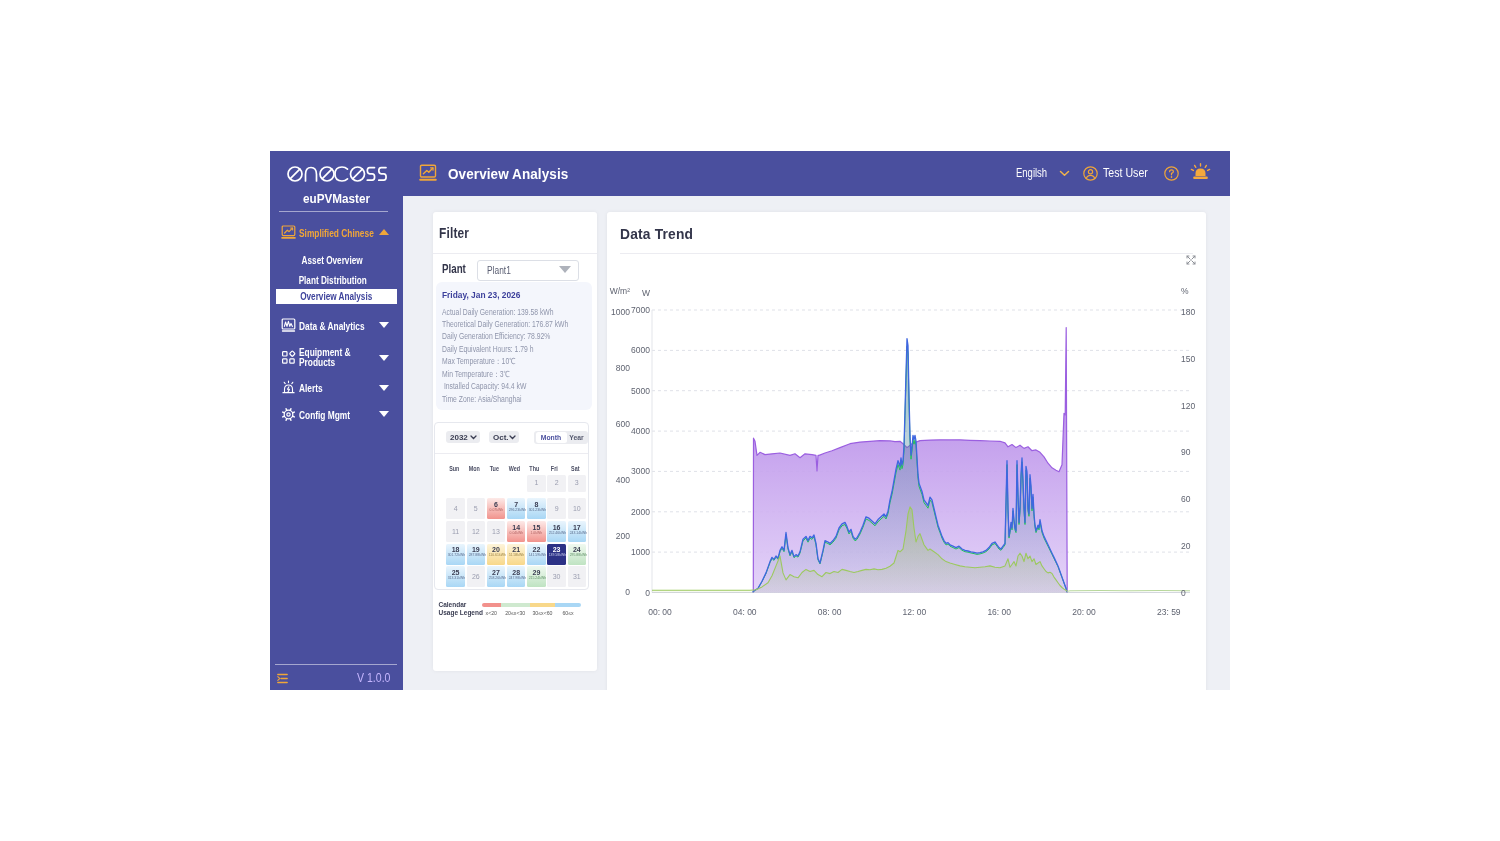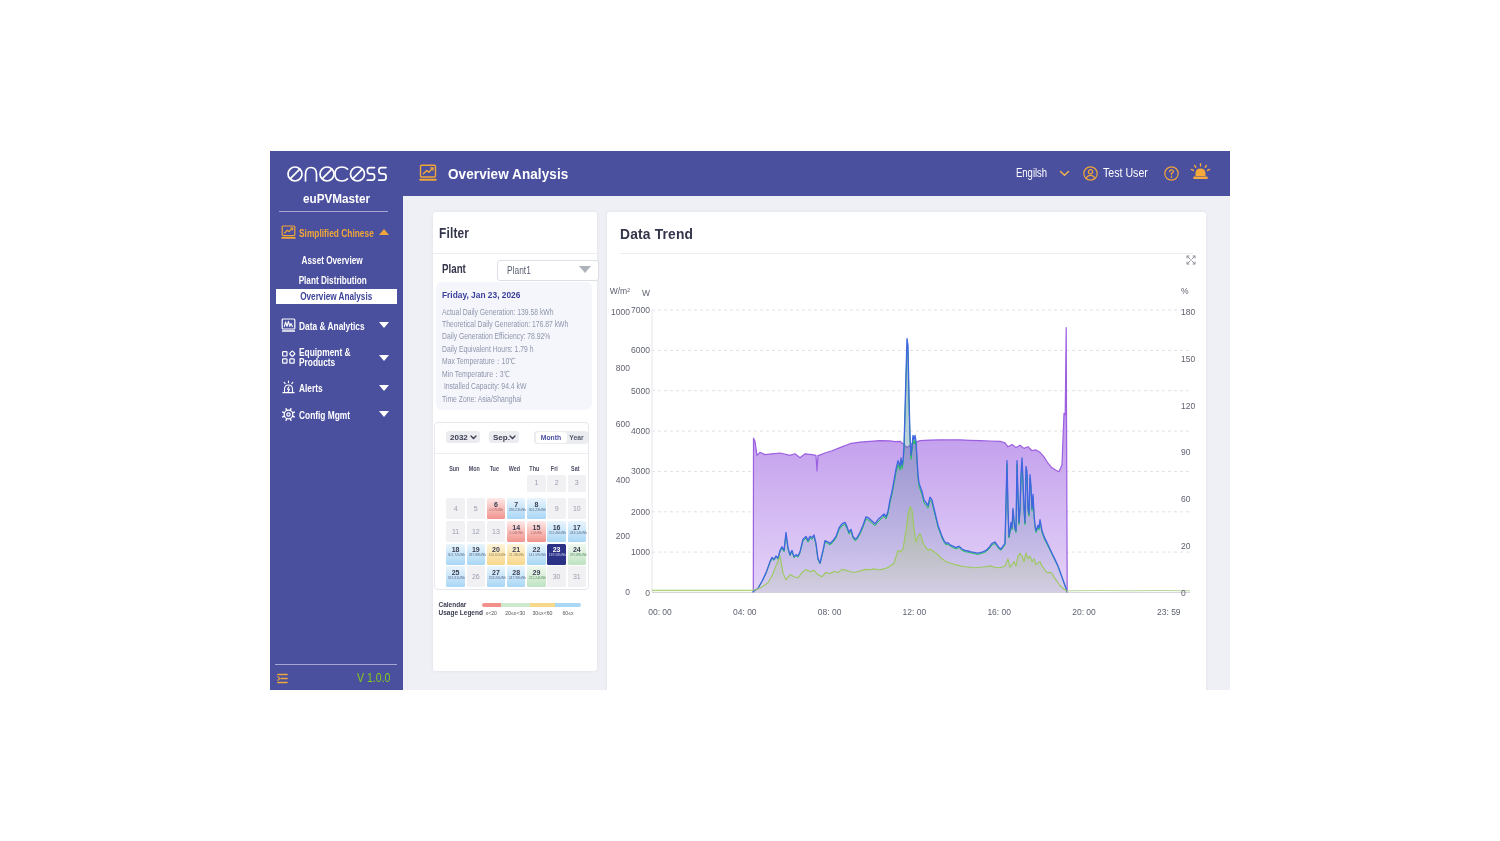--- a/index.html
+++ b/index.html
@@ -149,21 +149,21 @@
 
     <div style="position:absolute;left:5px;bottom:25.5px;width:122px;height:1px;background:rgba(255,255,255,0.5);"></div>
     <svg style="position:absolute;left:6.5px;bottom:6px;" width="11" height="11" viewBox="0 0 11 11">
       <g stroke="#f0a639" stroke-width="1.3" stroke-linecap="round">
         <line x1="0.8" y1="1.5" x2="10.2" y2="1.5"></line>
         <line x1="4" y1="5.5" x2="10.2" y2="5.5"></line>
         <line x1="0.8" y1="9.5" x2="10.2" y2="9.5"></line>
         <path d="M0.8 3.6 L2.8 5.5 L0.8 7.4" fill="none" stroke-width="1.1"></path>
       </g>
     </svg>
-    <div style="position:absolute;right:8px;bottom:5px;color:#84cc16;font-size:12px;font-weight:500;"><span class="cx" style="transform:scaleX(.88);">V 1.0.0</span></div>
+    <div style="position:absolute;right:8px;bottom:5px;color:#c4b5fd;font-size:12px;font-weight:500;"><span class="cx" style="transform:scaleX(.88);">V 1.0.0</span></div>
   </div>
   <div id="header">
     <svg style="position:absolute;left:16px;top:13px;" width="18" height="18" viewBox="0 0 18 18">
       <g fill="none" stroke="#f0a639" stroke-width="1.4" stroke-linecap="round" stroke-linejoin="round">
         <rect x="1.5" y="1.2" width="15" height="11.8" rx="1.2"></rect>
         <polyline points="4.4,9.8 7.8,6.4 9.8,8.2 13.8,4"></polyline>
         <path d="M14 3.8 L14 6.2 M14 3.8 L11.6 3.8" stroke-width="1.3"></path>
         <line x1="1.2" y1="15.8" x2="16.8" y2="15.8" stroke-width="2"></line>
       </g>
     </svg>
@@ -199,21 +199,21 @@
           <line x1="19.6" y1="6.4" x2="17.6" y2="7.4"></line>
         </g>
       </g>
     </svg>
   </div>
   <div id="content"></div>
   <div class="card" id="fcard">
     <div class="cardtitle" style="position:absolute;left:6px;top:13px;font-size:14px;"><span class="cx" style="transform:scaleX(.85);">Filter</span></div>
     <div class="hr" style="left:0;top:40.5px;width:164.5px;"></div>
     <div style="position:absolute;left:9px;top:50px;font-size:12.5px;font-weight:700;color:#33354a;"><span class="cx" style="transform:scaleX(.78);">Plant</span></div>
-    <div class="selbox" style="left:64px;top:47.5px;width:102px;height:21px;">
+    <div class="selbox" style="left:44px;top:47.5px;width:102px;height:21px;">
       <span style="position:absolute;left:9px;top:3.5px;font-size:10.5px;color:#5a5e72;display:inline-block;transform:scaleX(.8);transform-origin:0 50%;">Plant1</span>
       <div style="position:absolute;right:7px;top:5px;width:0;height:0;border-left:6px solid transparent;border-right:6px solid transparent;border-top:7.5px solid #aeb2bb;"></div>
     </div>
     <div class="infobox">
       <div style="position:absolute;left:6px;top:7px;font-size:9.5px;font-weight:700;color:#3b3f9b;"><span class="cx" style="transform:scaleX(.88);">Friday, Jan 23, 2026</span></div>
       <div style="position:absolute;left:6px;top:24px;">
         <div class="infoline">Actual Daily Generation: 139.58 kWh</div>
         <div class="infoline">Theoretical Daily Generation: 176.87 kWh</div>
         <div class="infoline">Daily Generation Efficiency: 78.92%</div>
         <div class="infoline">Daily Equivalent Hours: 1.79 h</div>
@@ -224,21 +224,21 @@
       </div>
     </div>
     <div id="calbox">
       <div class="pill" style="left:11px;top:8px;width:34px;height:12px;">
         <span style="position:absolute;left:4px;top:1.5px;">2032</span>
         <svg style="position:absolute;right:3px;top:4px;" width="7" height="5" viewBox="0 0 7 5">
             <path d="M1 1 L3.5 3.5 L6 1" fill="none" stroke="#3a3d52" stroke-width="1.3" stroke-linecap="round"></path>
           </svg>
       </div>
       <div class="pill" style="left:54px;top:8px;width:30px;height:12px;">
-        <span style="position:absolute;left:4px;top:1.5px;">Sep.</span>
+        <span style="position:absolute;left:4px;top:1.5px;">Oct.</span>
         <svg style="position:absolute;right:3px;top:4px;" width="7" height="5" viewBox="0 0 7 5">
             <path d="M1 1 L3.5 3.5 L6 1" fill="none" stroke="#3a3d52" stroke-width="1.3" stroke-linecap="round"></path>
           </svg>
       </div>
       <div class="pill" style="left:99px;top:7.5px;width:54px;height:13px;background:#ebecf0;">
         <span style="position:absolute;left:1.5px;top:1px;width:31px;height:11px;background:#fff;border-radius:2.5px;text-align:center;color:#4a4f9e;line-height:11px;"><span class="cx" style="transform-origin:50% 50%;transform:scaleX(.85);">Month</span></span>
         <span style="position:absolute;right:3.5px;top:2.5px;color:#55596e;"><span class="cx" style="transform-origin:50% 50%;transform:scaleX(.85);">Year</span></span>
       </div>
       <div class="hr" style="left:0;top:29.5px;width:153px;background:#ececf1;"></div>
       <div class="cgrid" style="top:33.5px;">

